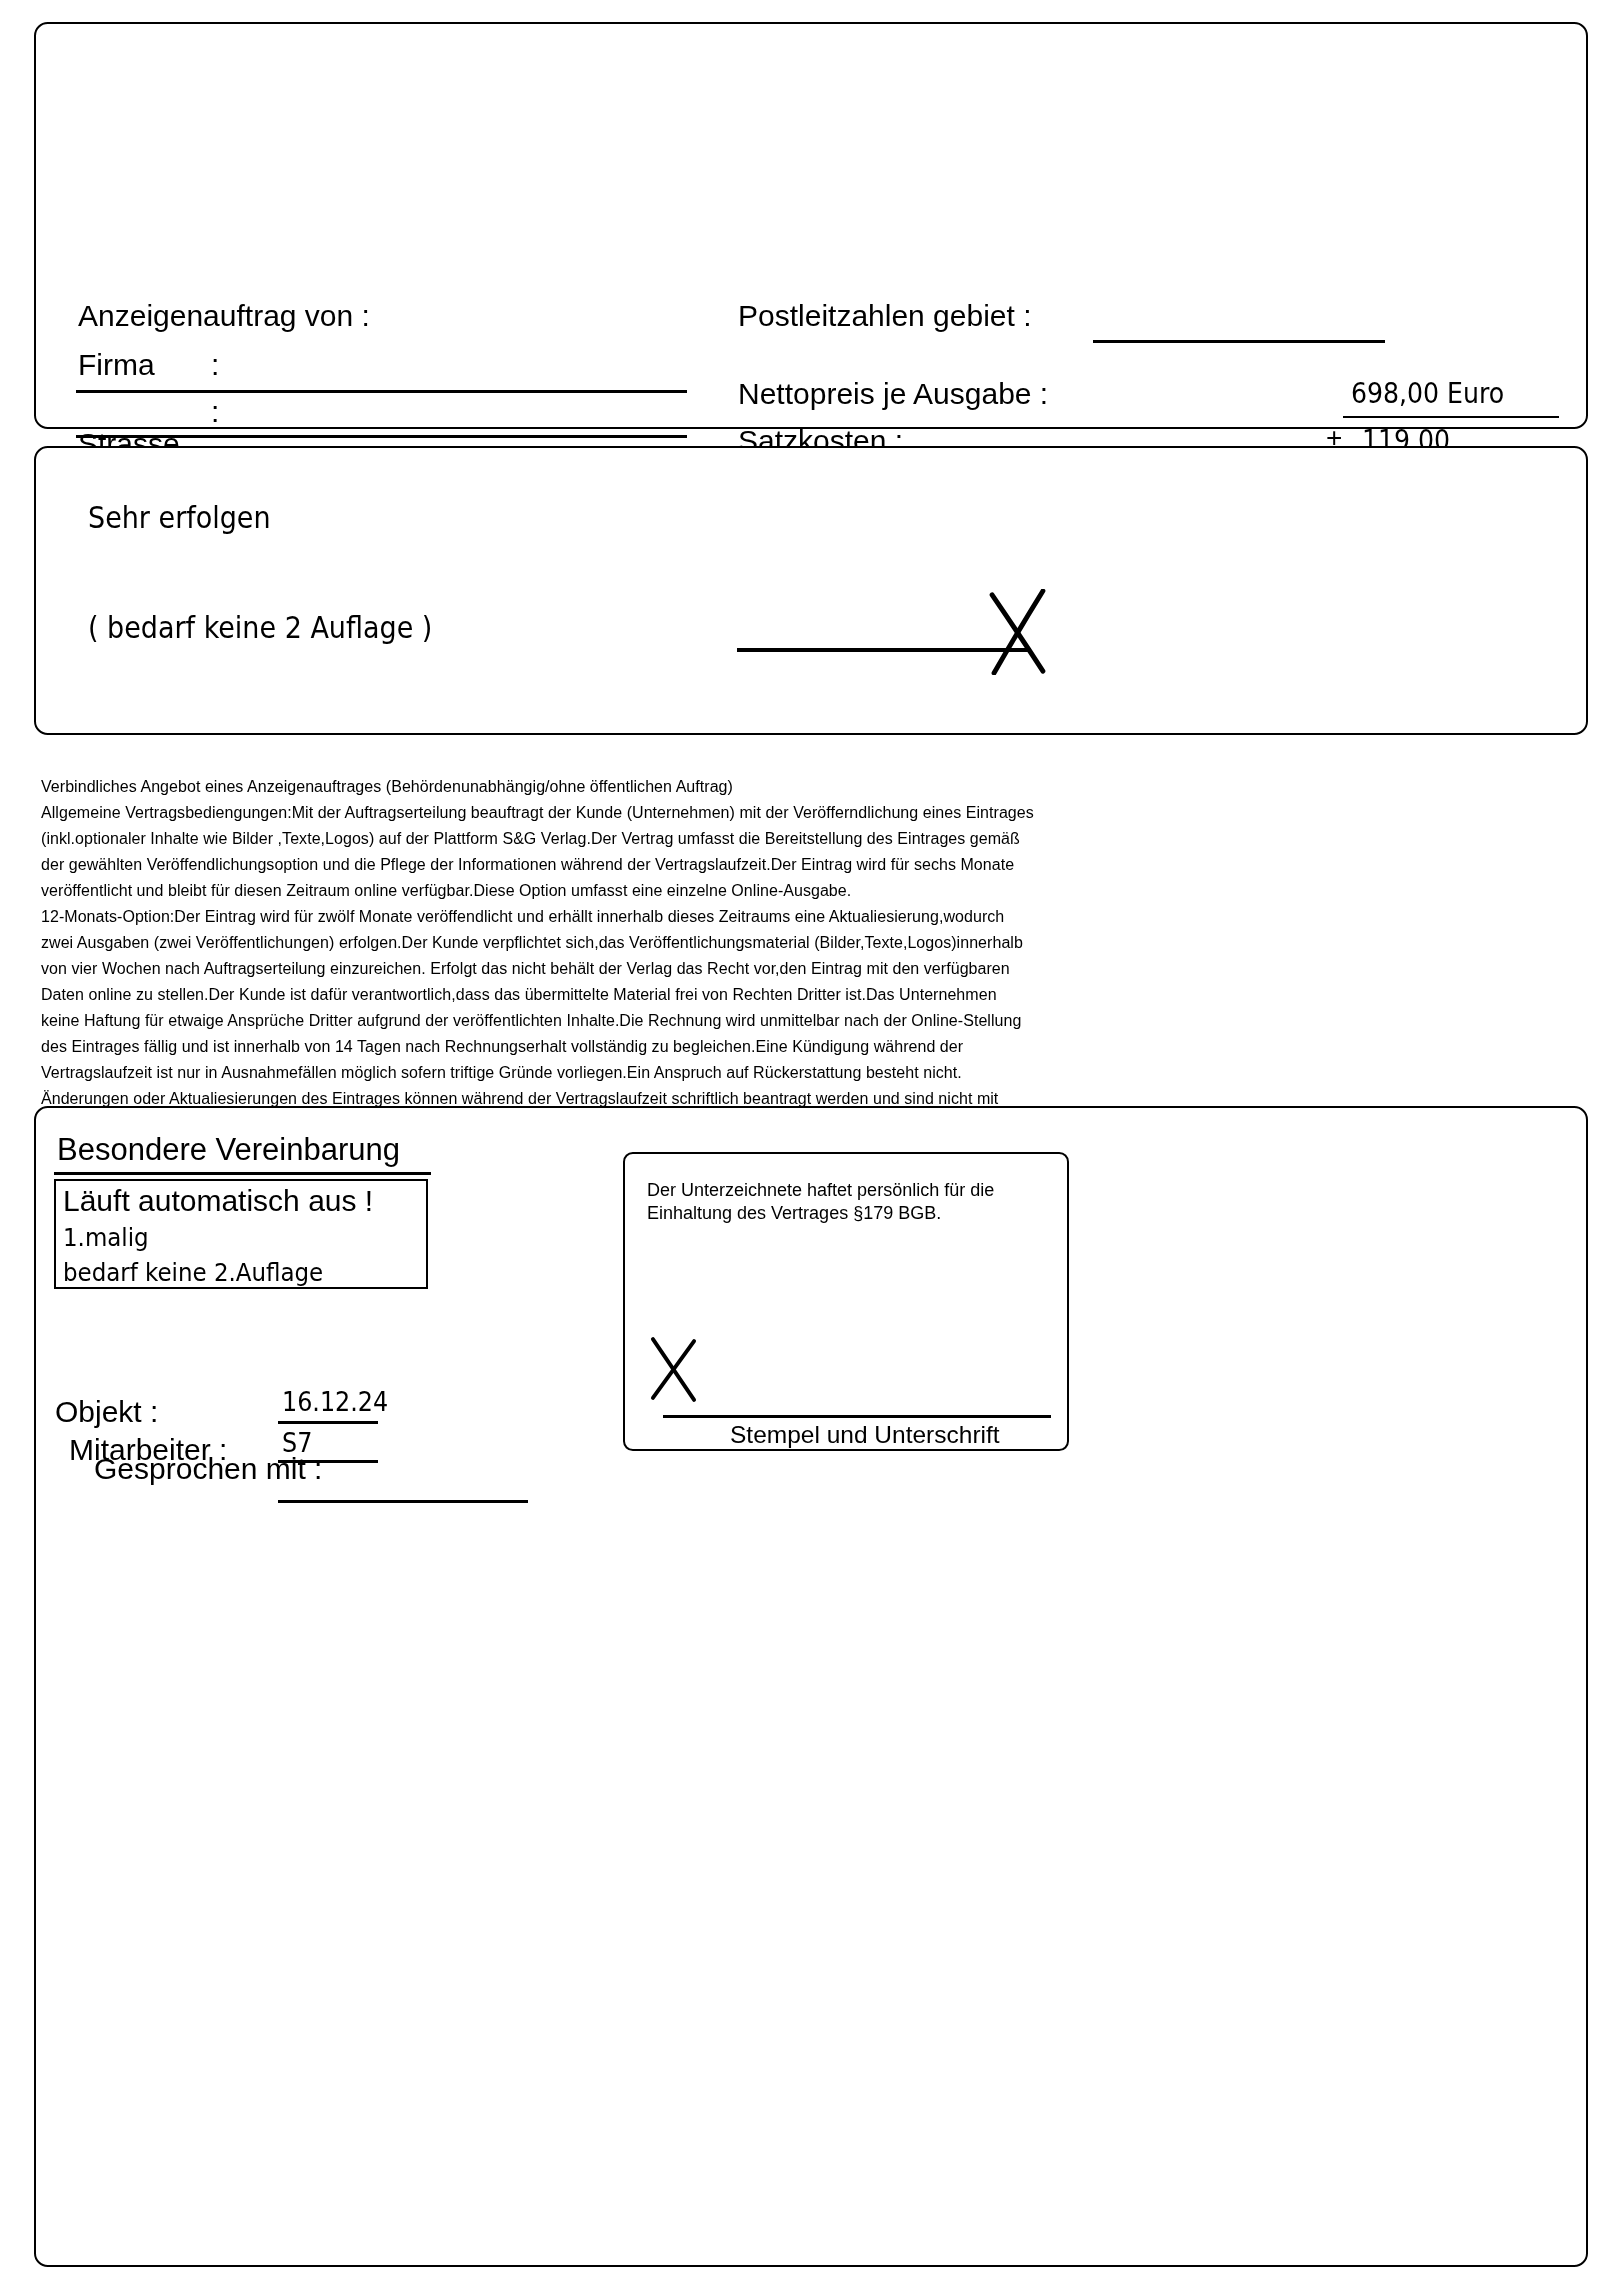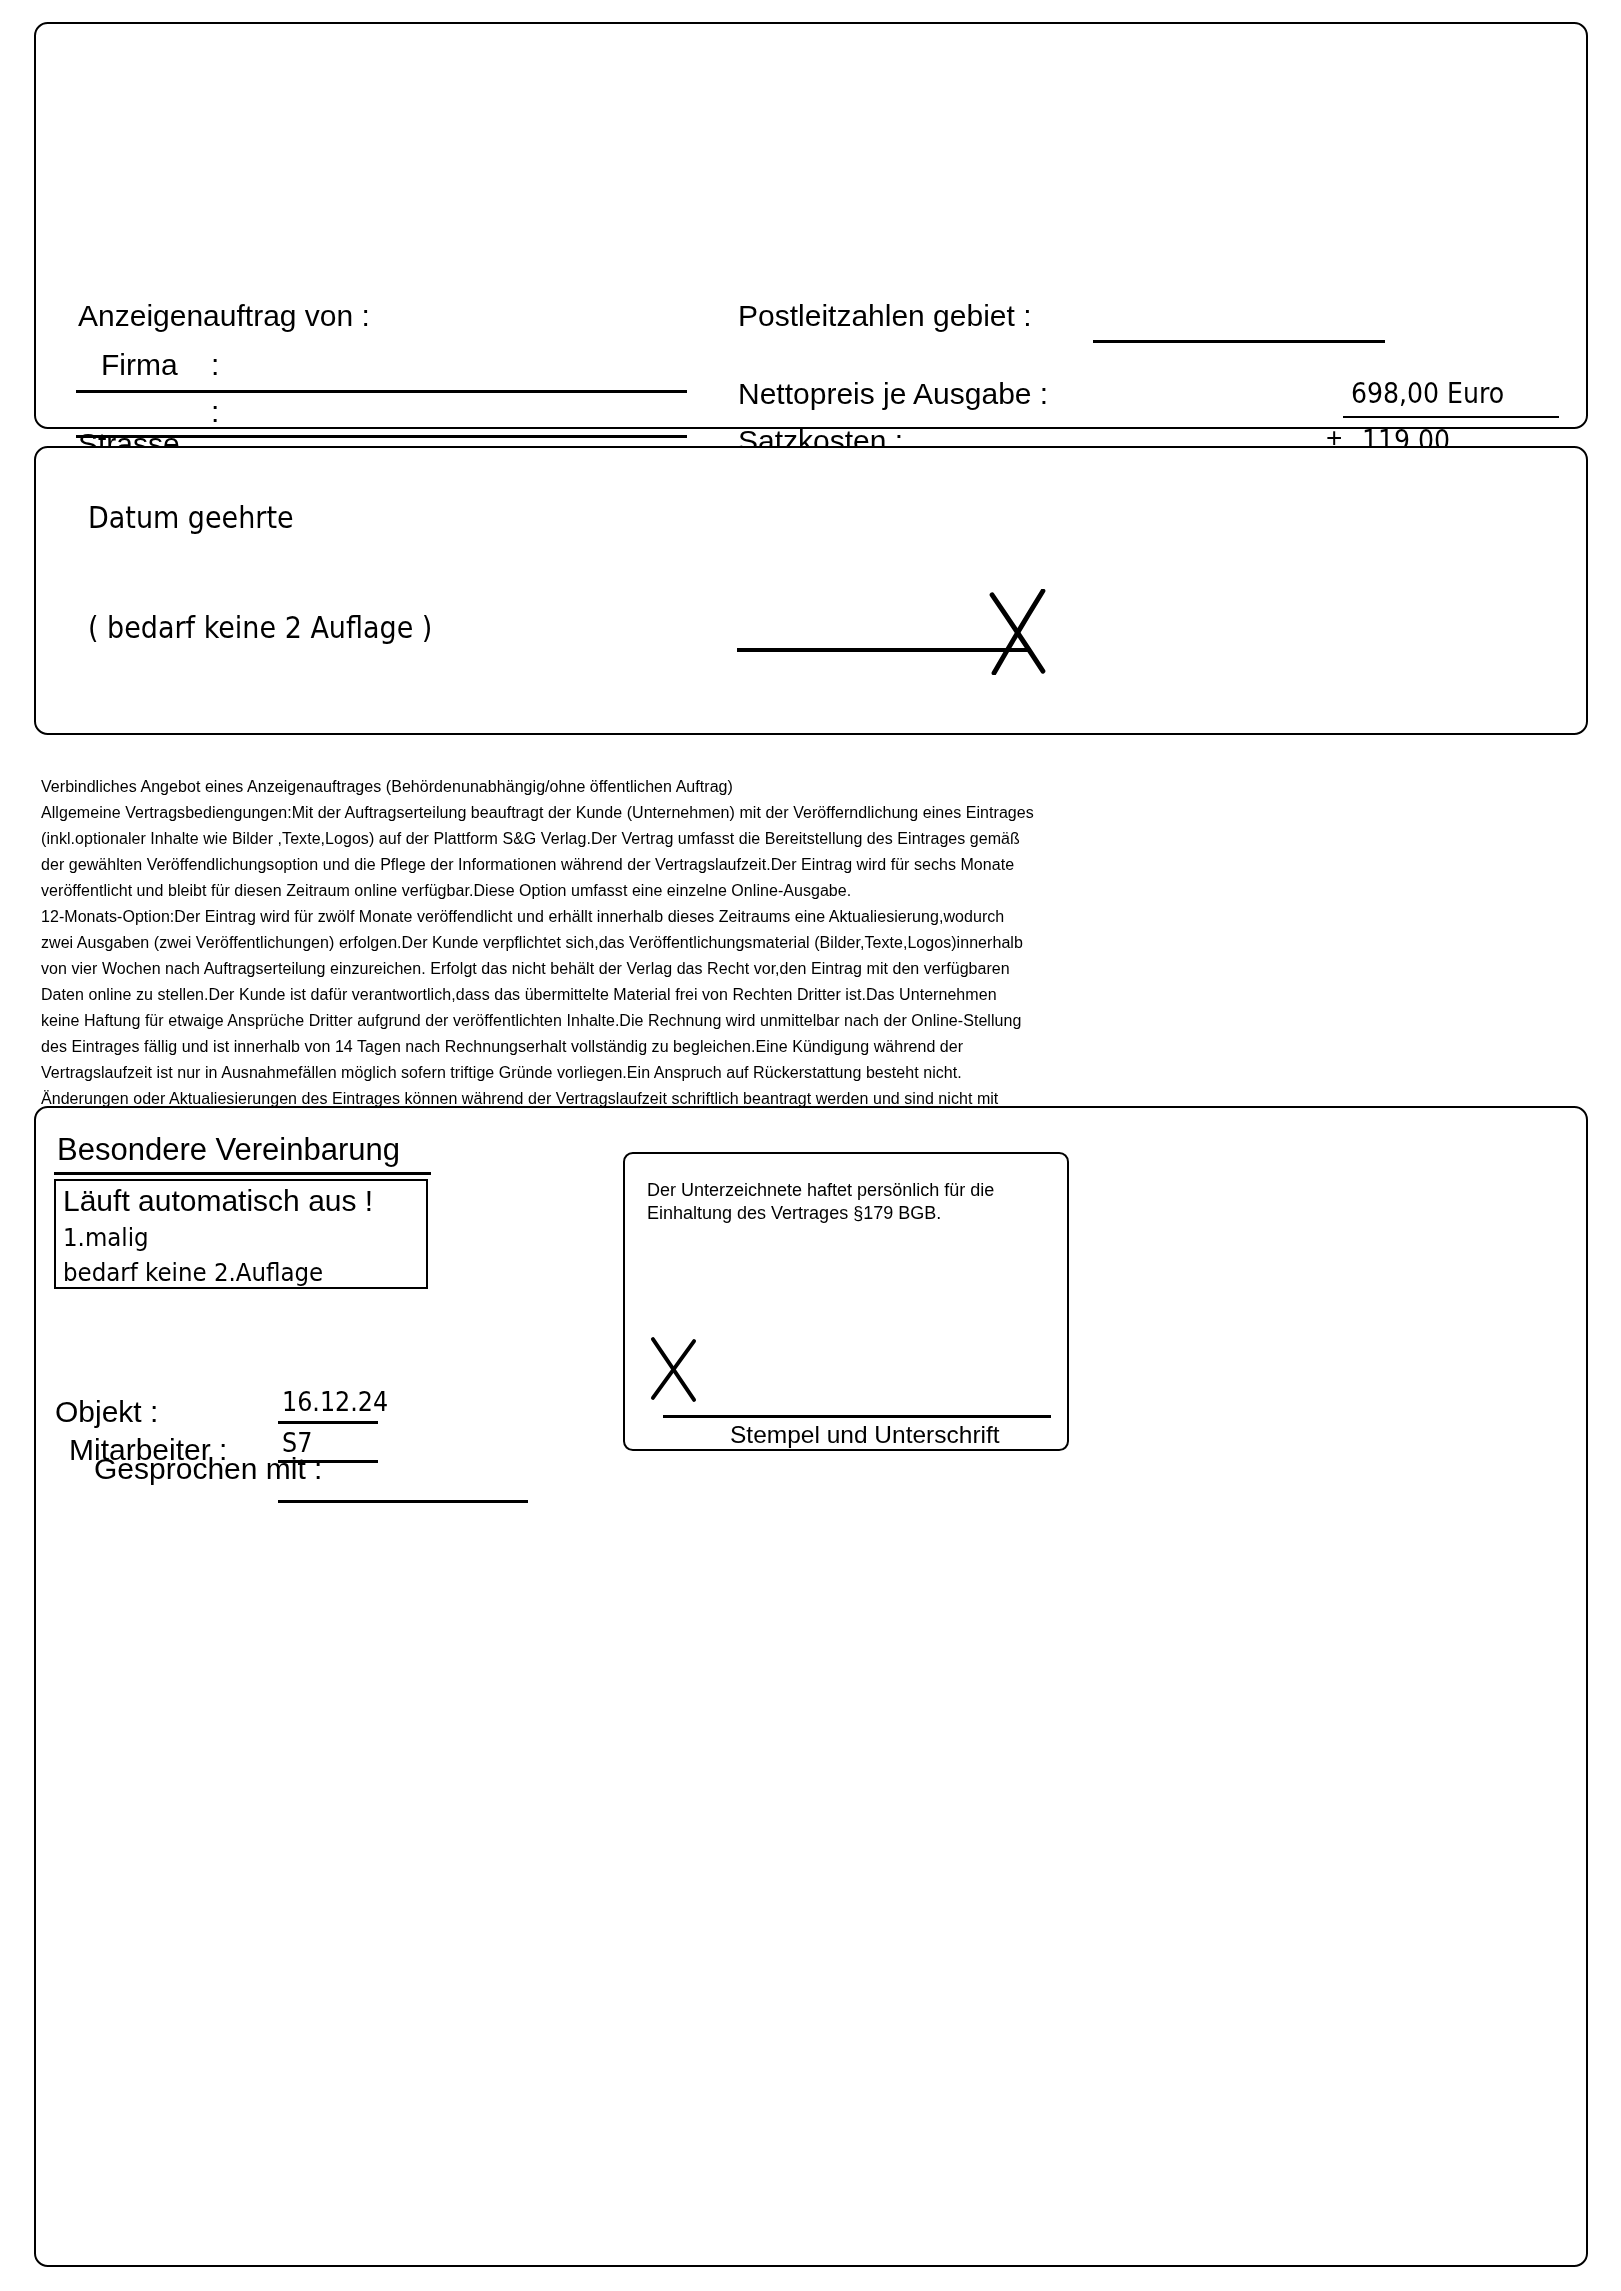--- a/index.html
+++ b/index.html
@@ -45,21 +45,21 @@
     font-size: 53px;
     font-weight: 400;
     letter-spacing: -0.5px;
     white-space: nowrap;
     font-family: "DejaVu Sans Condensed", "Liberation Sans Narrow", "Liberation Sans", sans-serif;
   }
 
   .lbl-h { font-size: 30px; white-space: nowrap; }
 
   #anz-von { left: 78px; top: 299px; }
-  #lbl-firma   { left: 78px; top: 348px; margin-left: 23px; }
+  #lbl-firma   { left: 78px; top: 348px; }
   #lbl-strasse { left: 78px; top: 395px; margin-top: 32px; }
   #lbl-plzort  { left: 78px; top: 440px; }
   #lbl-telefon { left: 78px; top: 485px; }
   #lbl-objekt  { left: 78px; top: 568px; }
 
   .colon-f { position: absolute; font-size: 30px; }
   #colon-firma   { left: 211px; top: 348px; }
   #colon-strasse { left: 211px; top: 395px; }
   #colon-plzort  { left: 211px; top: 440px; }
   #colon-telefon { left: 211px; top: 485px; }
@@ -230,21 +230,21 @@
   <div class="val-h" id="val-satz">119,00</div>
   <div class="rule" id="line-satz"></div>
 
   <div class="abs lbl-h" id="lbl-farb">Farbkosten :</div>
   <div class="plus-h" id="plus-farb">+</div>
   <div class="val-h" id="val-farb">98,00</div>
   <div class="rule" id="line-farb"></div>
 
   <div class="box" id="message-box"></div>
 
-  <div class="msg" id="msg-greeting">Datum geehrte</div>
+  <div class="msg" id="msg-greeting">Sehr erfolgen</div>
   <div class="msg" id="msg-note">( bedarf keine 2 Auflage )</div>
 
   <div class="rule" id="sig-line-1"></div>
   <svg id="x-mark-1" viewBox="0 0 60 88">
     <path d="M4 6 Q30 44 56 84" stroke="#000" stroke-width="5" fill="none" stroke-linecap="round"></path>
     <path d="M56 2 Q30 44 6 86" stroke="#000" stroke-width="5" fill="none" stroke-linecap="round"></path>
   </svg>
 
   <div id="terms">Verbindliches Angebot eines Anzeigenauftrages (Behördenunabhängig/ohne öffentlichen Auftrag)
 Allgemeine Vertragsbediengungen:Mit der Auftragserteilung beauftragt der Kunde (Unternehmen) mit der Veröfferndlichung eines Eintrages

